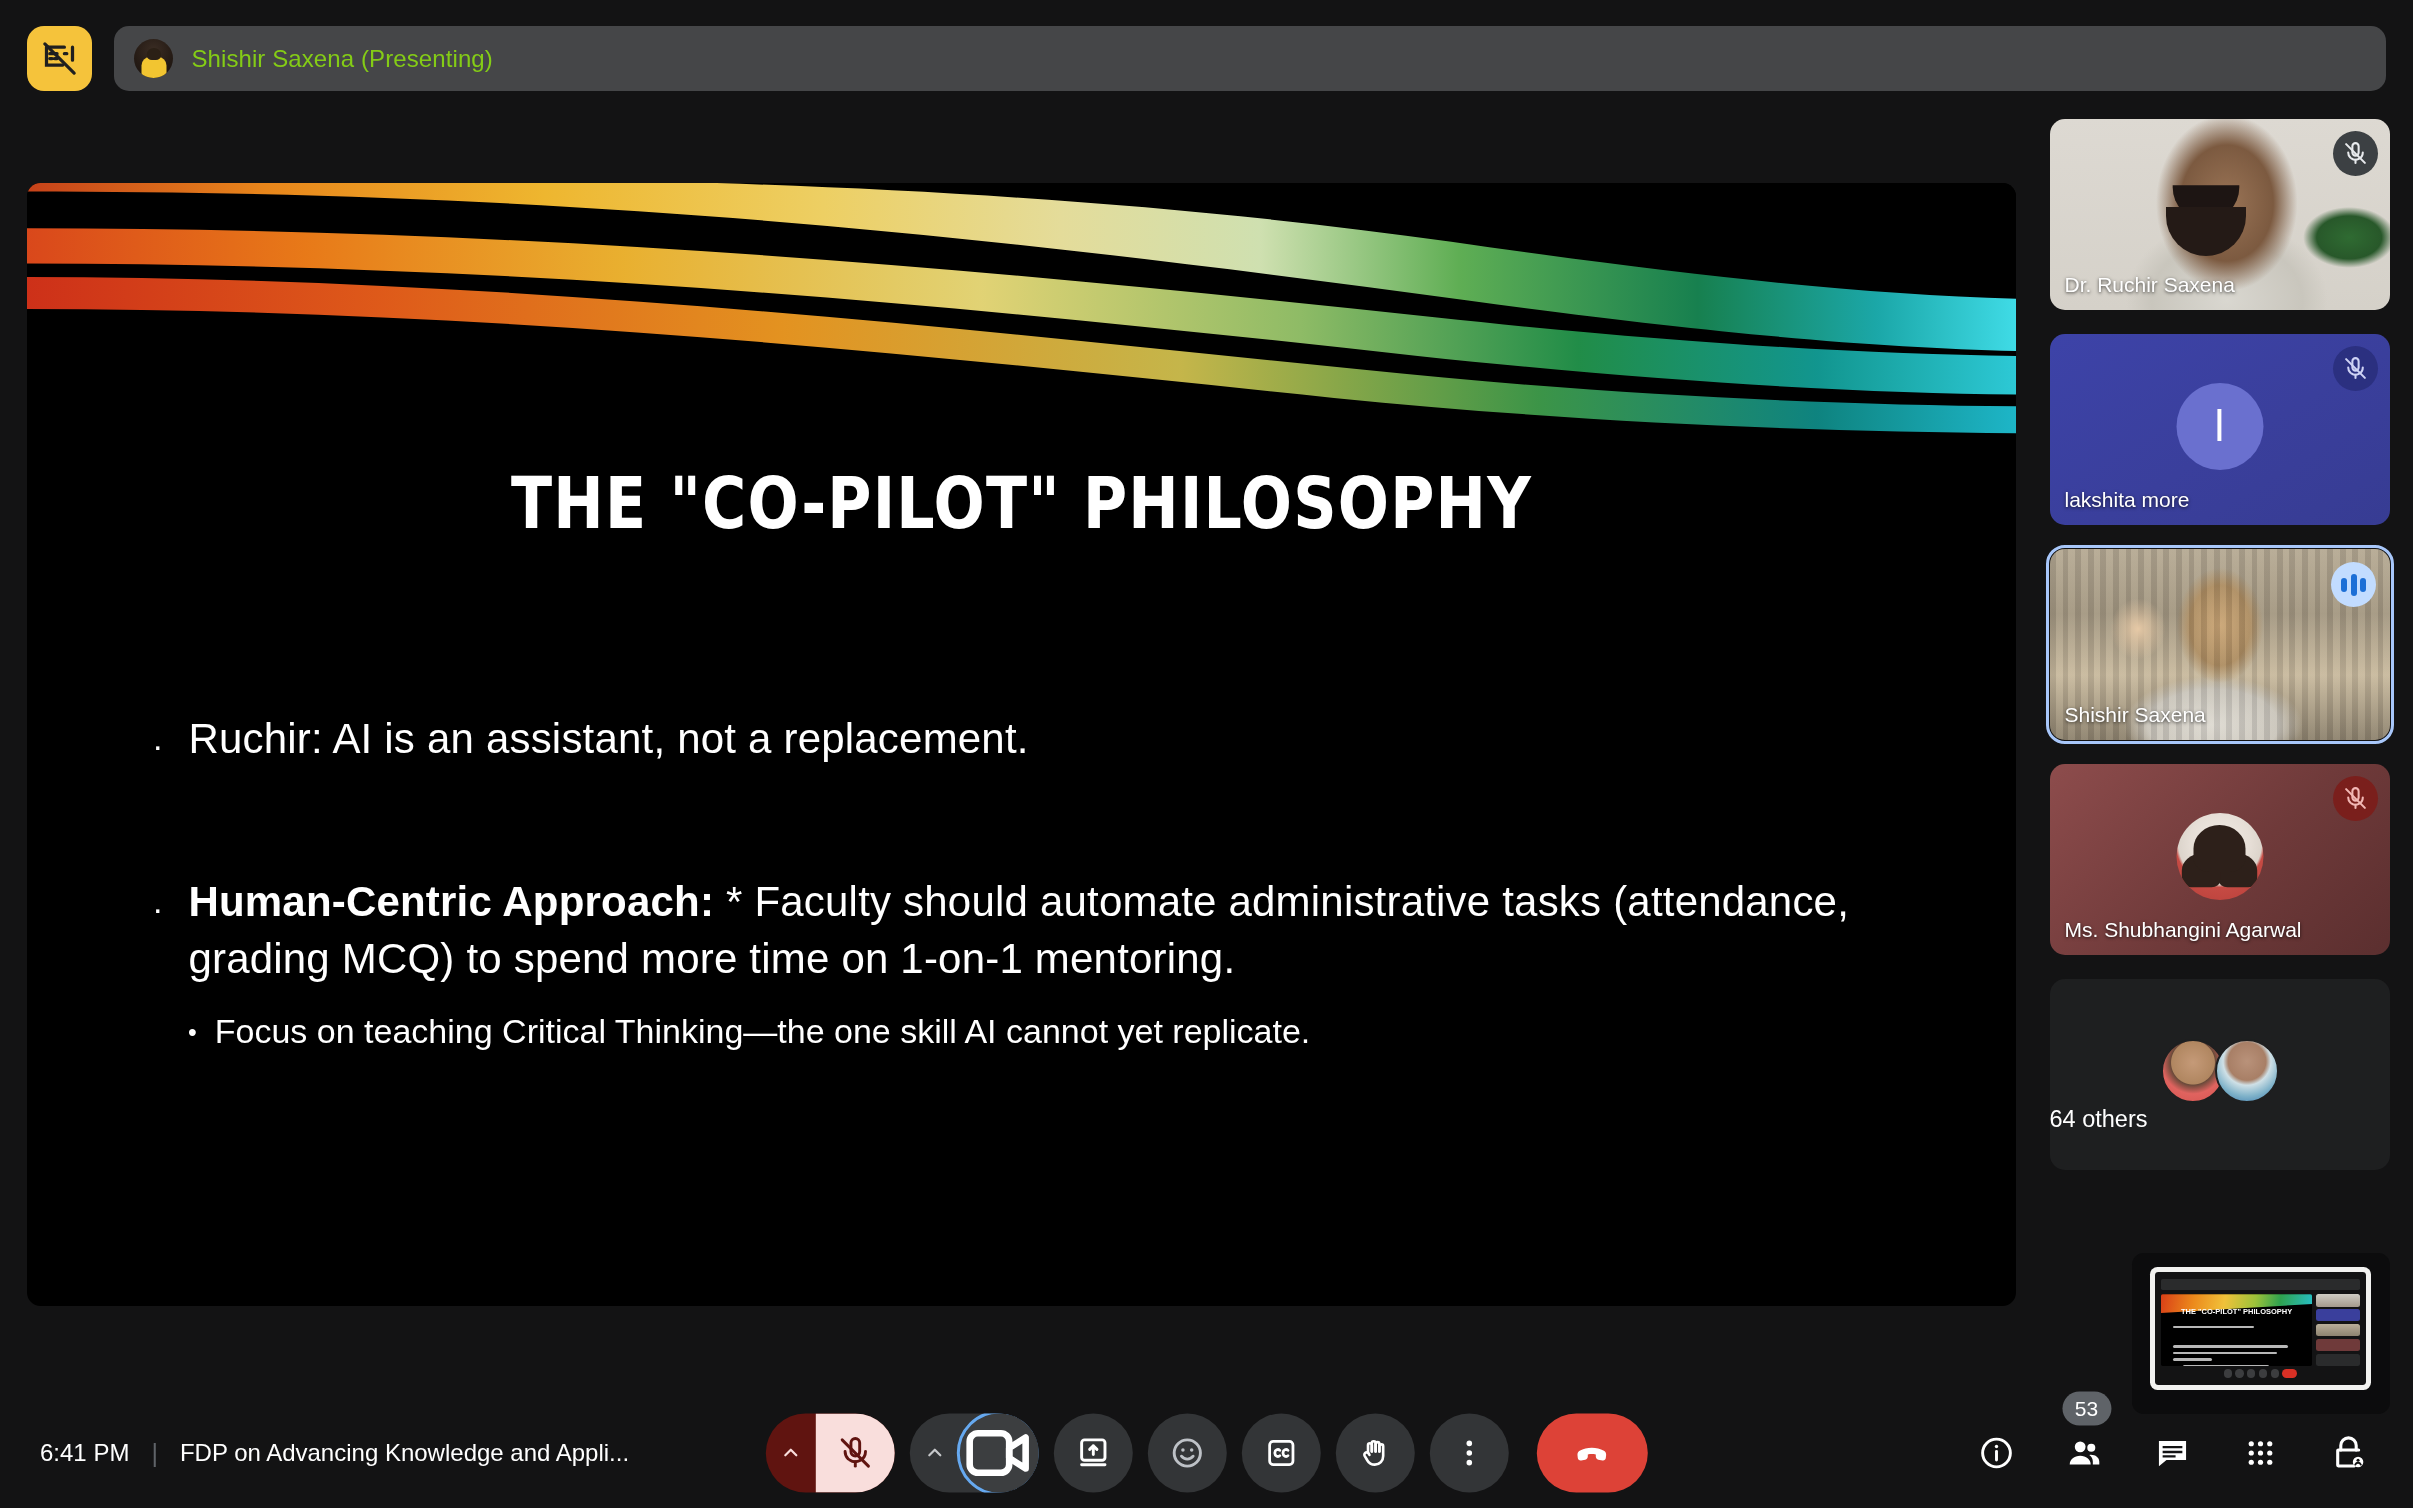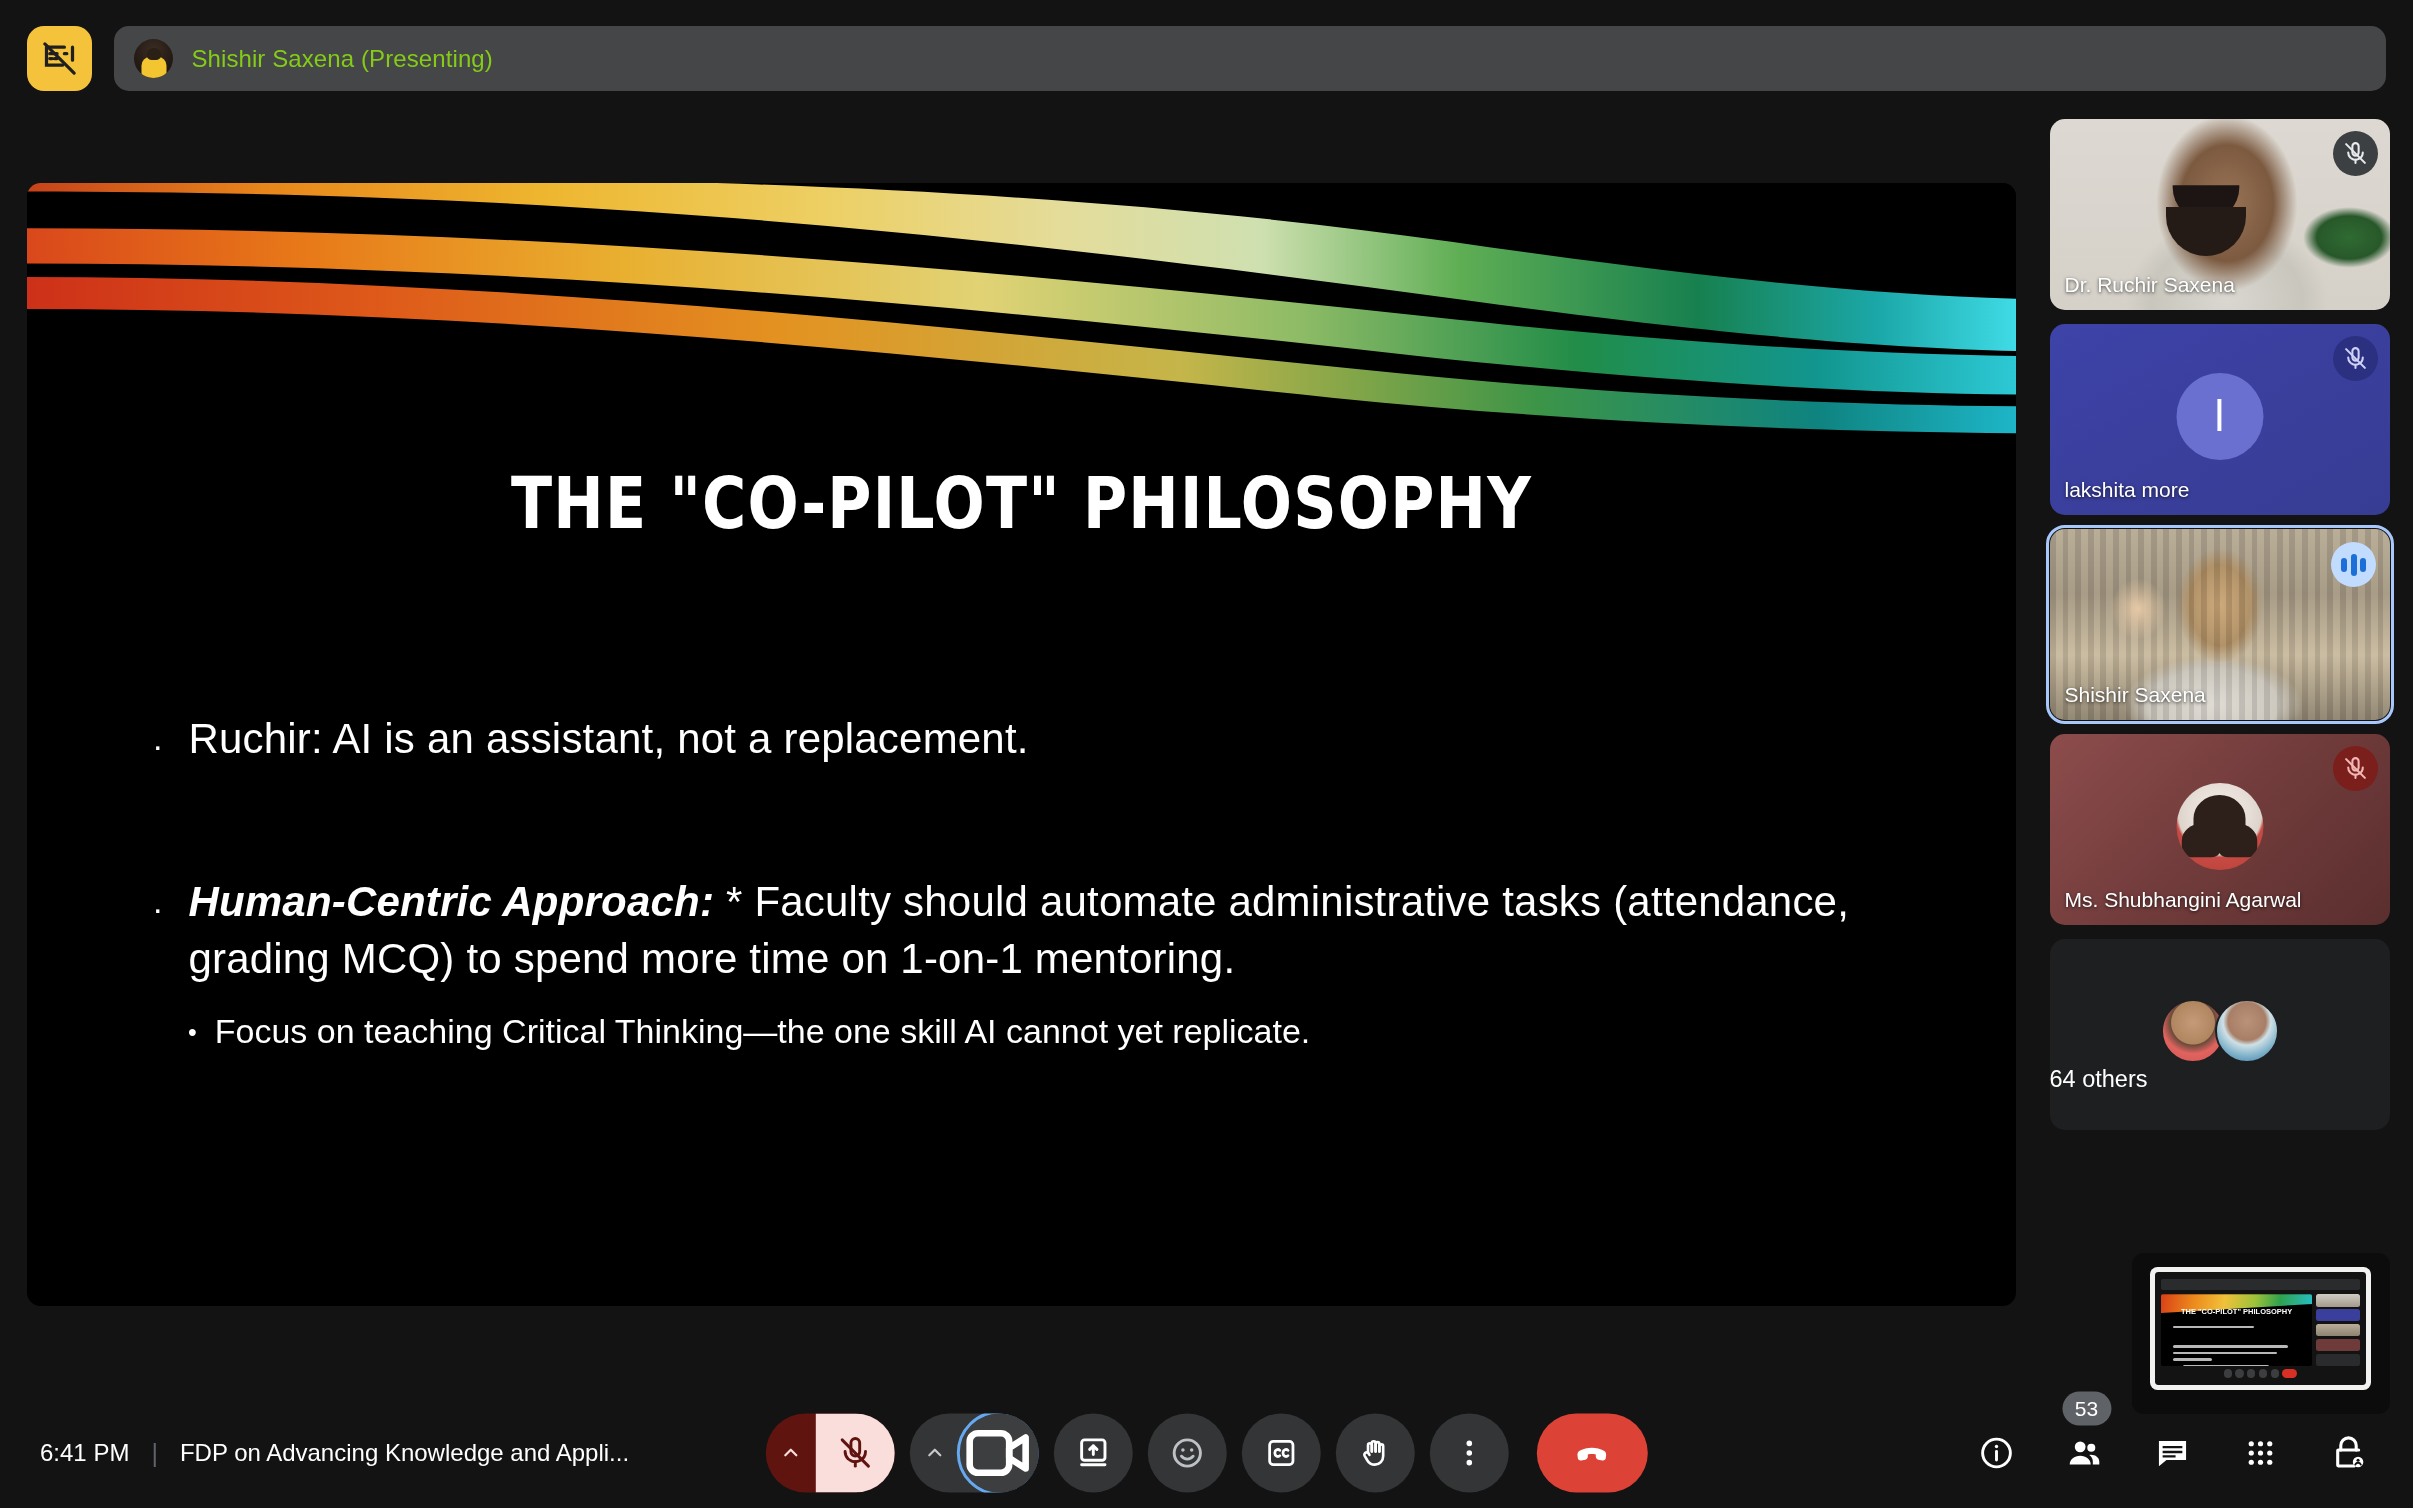--- a/index.html
+++ b/index.html
@@ -102,39 +102,39 @@
     font-size: 34px; line-height: 54px;
     color: #ffffff;
     text-align: center;
   }
   .bullet-text {
     font-size: 42px;
     line-height: 1.34;
     font-weight: 400;
     letter-spacing: 0.2px;
   }
-  .bullet-text b { font-weight: 700; font-style: italic; }
+  .bullet-text b { font-weight: 700; }
   .bullet-gap { height: 107px; }
 
   .sub-bullet-row {
     display: flex; align-items: flex-start; gap: 18.4px;
     margin-left: 35px; margin-top: 22px;
   }
   .sub-dot {
     flex: 0 0 auto; width: 8.4px;
     font-size: 25px; line-height: 47px; text-align: center;
   }
   .sub-text { font-size: 34px; line-height: 1.35; }
 
   
   .strip {
     position: absolute;
     right: 23.5px; top: 119px;
     width: 340px;
-    display: flex; flex-direction: column; gap: 14px;
+    display: flex; flex-direction: column; gap: 24px;
   }
   .tile {
     position: relative;
     width: 340px; height: 191px;
     border-radius: 15px;
     overflow: hidden;
     cursor: pointer;
   }
   .tile.speaking {
     outline: 3.4px solid #a8c7fa;

